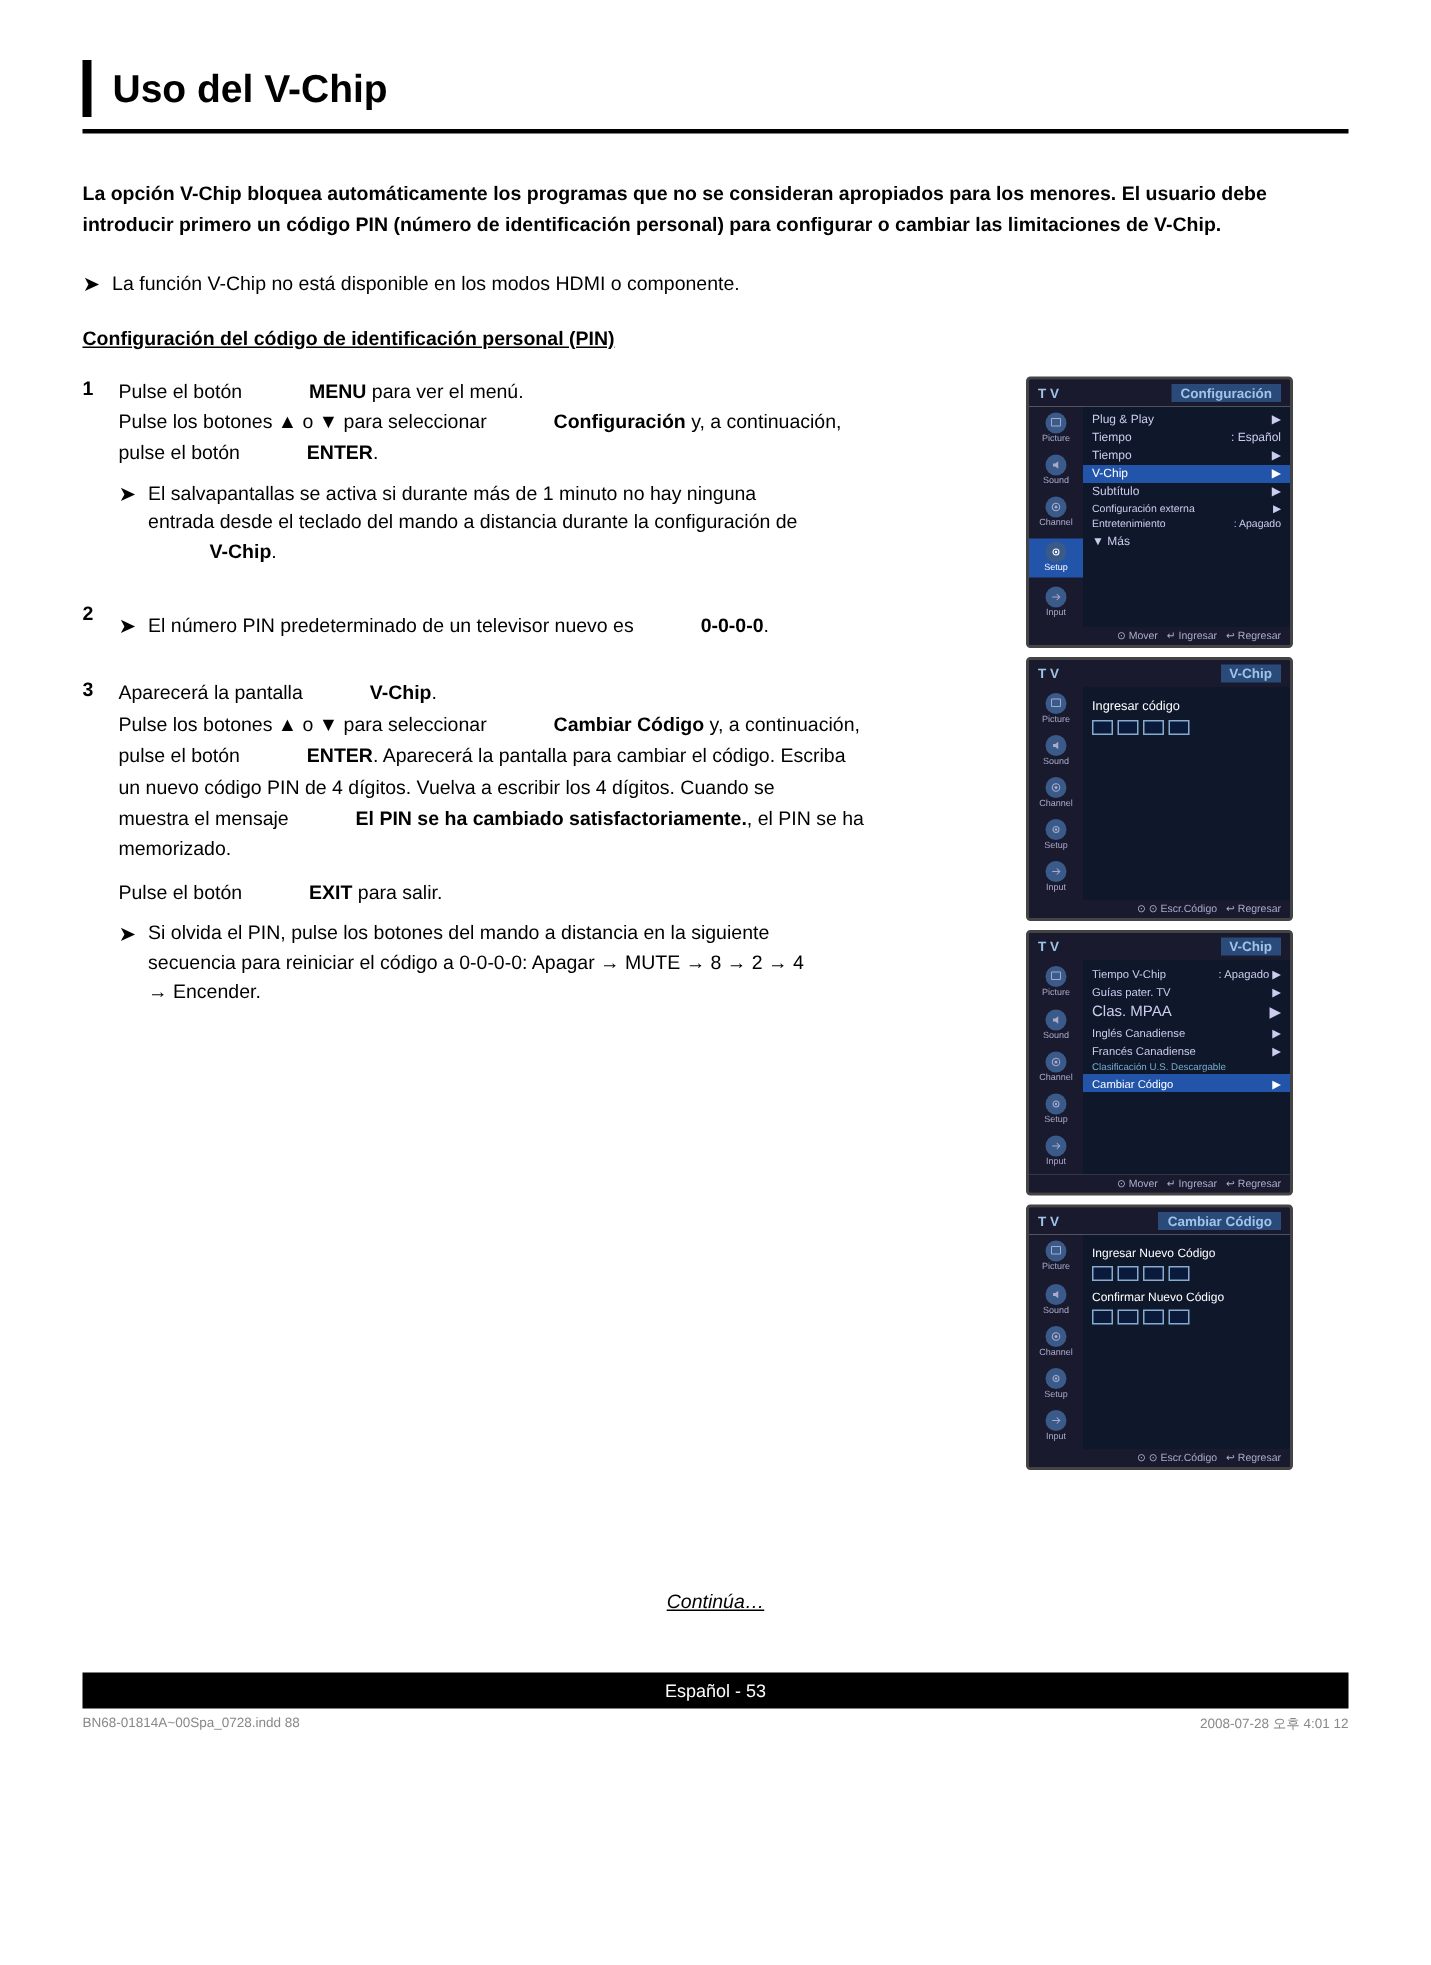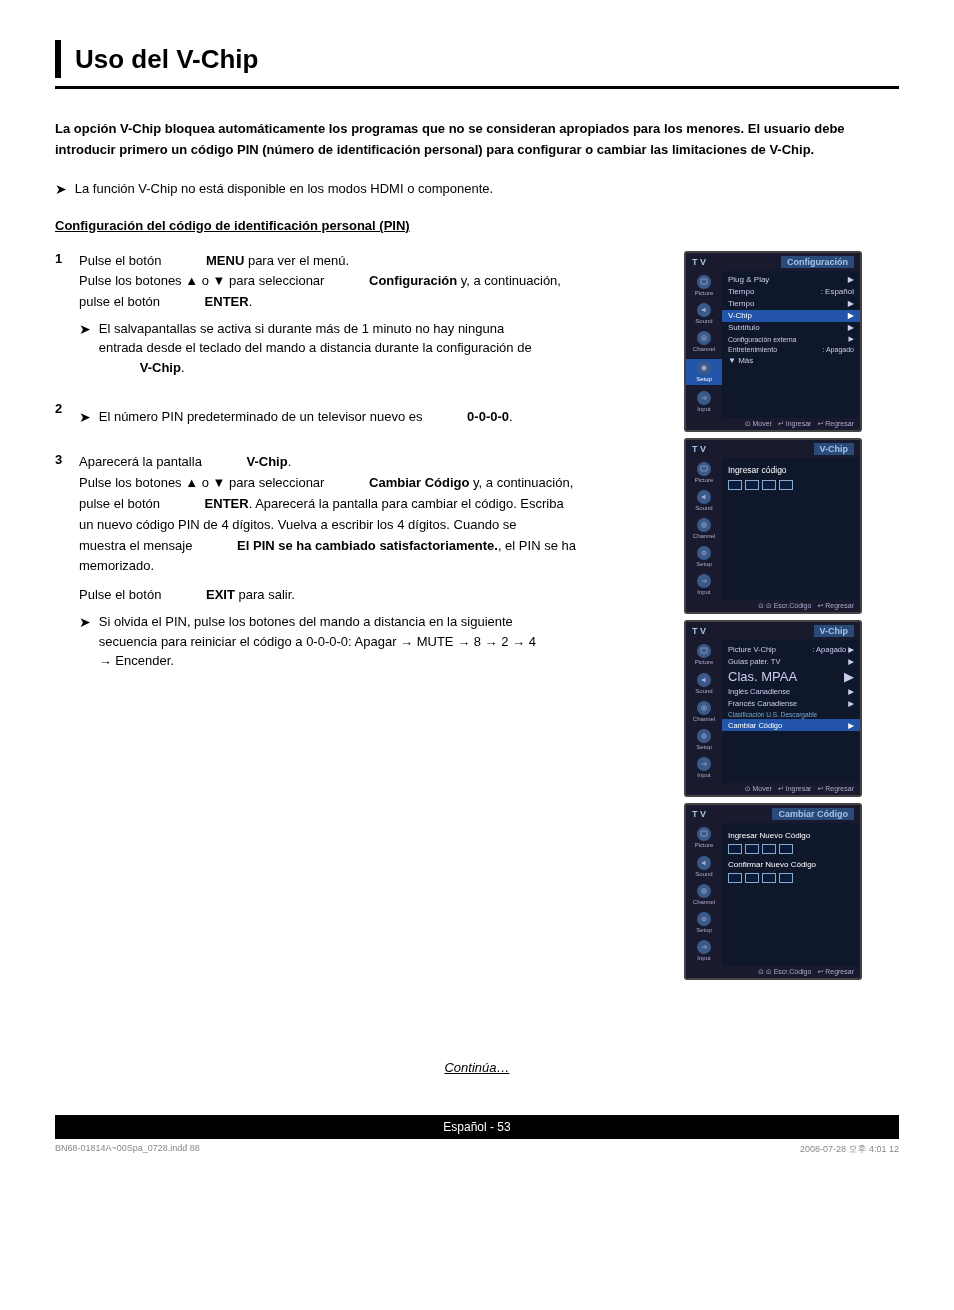--- a/index.html
+++ b/index.html
@@ -499,28 +499,28 @@
               <div class="tv-sidebar-icon">
                 <svg viewBox="0 0 8 8">
                     <path d="M1.5 4h5M4.5 2l2 2-2 2" stroke="#aac" stroke-width="0.7" fill="none"></path>
                   </svg>
               </div>
               <div style="color:#aac;font-size:6px;">Input</div>
             </div>
           </div>
           <div class="tv-menu">
             <div class="tv-menu-item" style="font-size:7.5px;">
-                <span>Picture V-Chip</span>
+                <span>Tiempo V-Chip</span>
                 <span>: Apagado ▶</span>
               </div>
             <div class="tv-menu-item" style="font-size:7.5px;">
                 <span>Guías pater. TV</span>
                 <span>▶</span>
               </div>
-            <div class="tv-menu-item" style="font-size:13px;">
+            <div class="tv-menu-item" style="font-size:10px;">
                 <span>Clas. MPAA</span>
                 <span>▶</span>
               </div>
             <div class="tv-menu-item" style="font-size:7.5px;">
                 <span>Inglés Canadiense</span>
                 <span>▶</span>
               </div>
             <div class="tv-menu-item" style="font-size:7.5px;">
                 <span>Francés Canadiense</span>
                 <span>▶</span>

